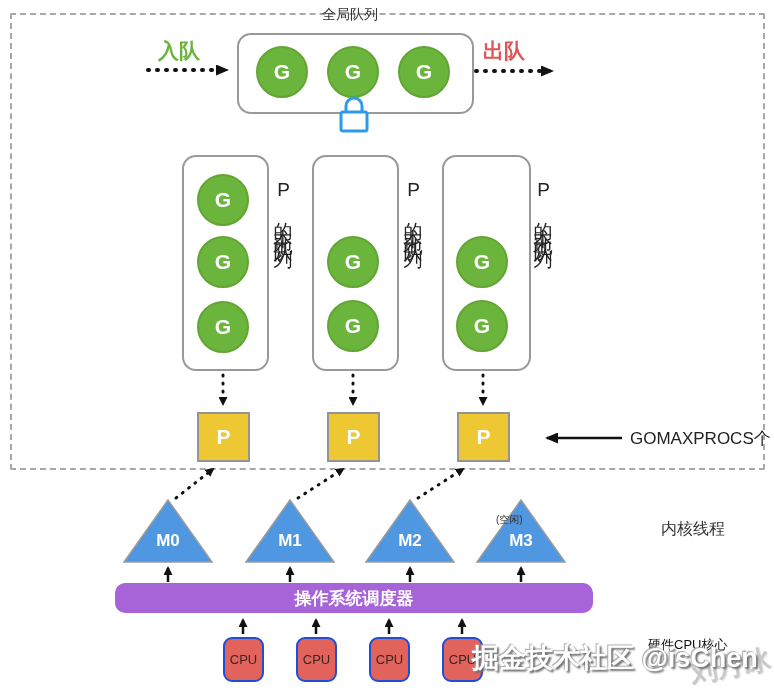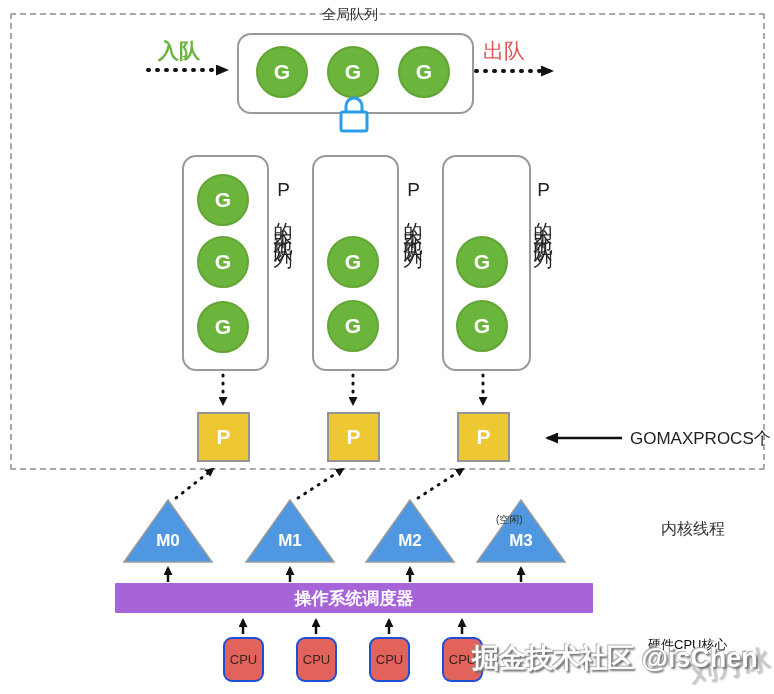--- a/index.html
+++ b/index.html
@@ -7,21 +7,21 @@
   #canvas{position:relative;width:774px;height:694px;background:#fff;overflow:hidden;}
 
   .abs{position:absolute;}
 
   
   .outer-box{left:10px;top:13px;width:751px;height:453px;border:2px dashed #a8a8a8;border-radius:2px;z-index:1;}
 
   
   .gq-title{left:280px;top:6px;width:140px;text-align:center;font-size:14px;color:#333;z-index:6;}
   .enqueue{left:158px;top:37px;font-size:21px;font-weight:bold;color:#6ab43c;z-index:6;}
-  .dequeue{left:483px;top:37px;font-size:21px;font-weight:normal;color:#e05555;z-index:6;}
+  .dequeue{left:483px;top:37px;font-size:21px;font-weight:bold;color:#e05555;z-index:6;}
   .sched-label{left:18px;top:261px;font-size:18px;font-weight:bold;color:#111;z-index:6;}
 
   
   .gq-box{left:237px;top:33px;width:233px;height:77px;background:#fff;border:2px solid #999;border-radius:14px;z-index:2;}
 
   
   .gcircle{width:52px;height:52px;border-radius:50%;background:#6bb53c;border:2px solid #63a535;
            color:#fff;font-weight:bold;font-size:21px;display:flex;align-items:center;justify-content:center;
            box-sizing:border-box;z-index:3;}
 
@@ -35,21 +35,21 @@
         color:#fff;font-weight:bold;font-size:21px;display:flex;align-items:center;justify-content:center;z-index:3;}
 
   .gomax-label{left:630px;top:427px;font-size:17px;color:#222;z-index:6;}
 
   
   .mlabel{width:60px;text-align:center;font-size:17px;font-weight:bold;color:#fff;z-index:6;}
   .idle-label{left:496px;top:513px;font-size:10px;color:#333;z-index:6;}
   .kernel-label{left:661px;top:519px;font-size:16px;color:#333;z-index:6;}
 
   
-  .os-bar{left:115px;top:583px;width:478px;height:30px;background:#a763d8;border-radius:1px;
+  .os-bar{left:115px;top:583px;width:478px;height:30px;background:#a763d8;border-radius:10px;
           color:#fff;font-weight:bold;font-size:17px;display:flex;align-items:center;justify-content:center;z-index:3;}
 
   
   .cpu{width:41px;height:45px;background:#e2625c;border:2px solid #1d4ed8;border-radius:9px;box-sizing:border-box;
        color:#3d2522;font-size:13px;display:flex;align-items:center;justify-content:center;z-index:3;}
   .hw-label{left:648px;top:636px;font-size:13px;color:#111;z-index:7;}
 
   
   .wm-main{left:472px;top:640px;font-size:27px;font-weight:bold;color:#fff;white-space:nowrap;
            text-shadow:2px 2px 2px #6f6f6f,-1px -1px 1px #a8a8a8;z-index:8;}

